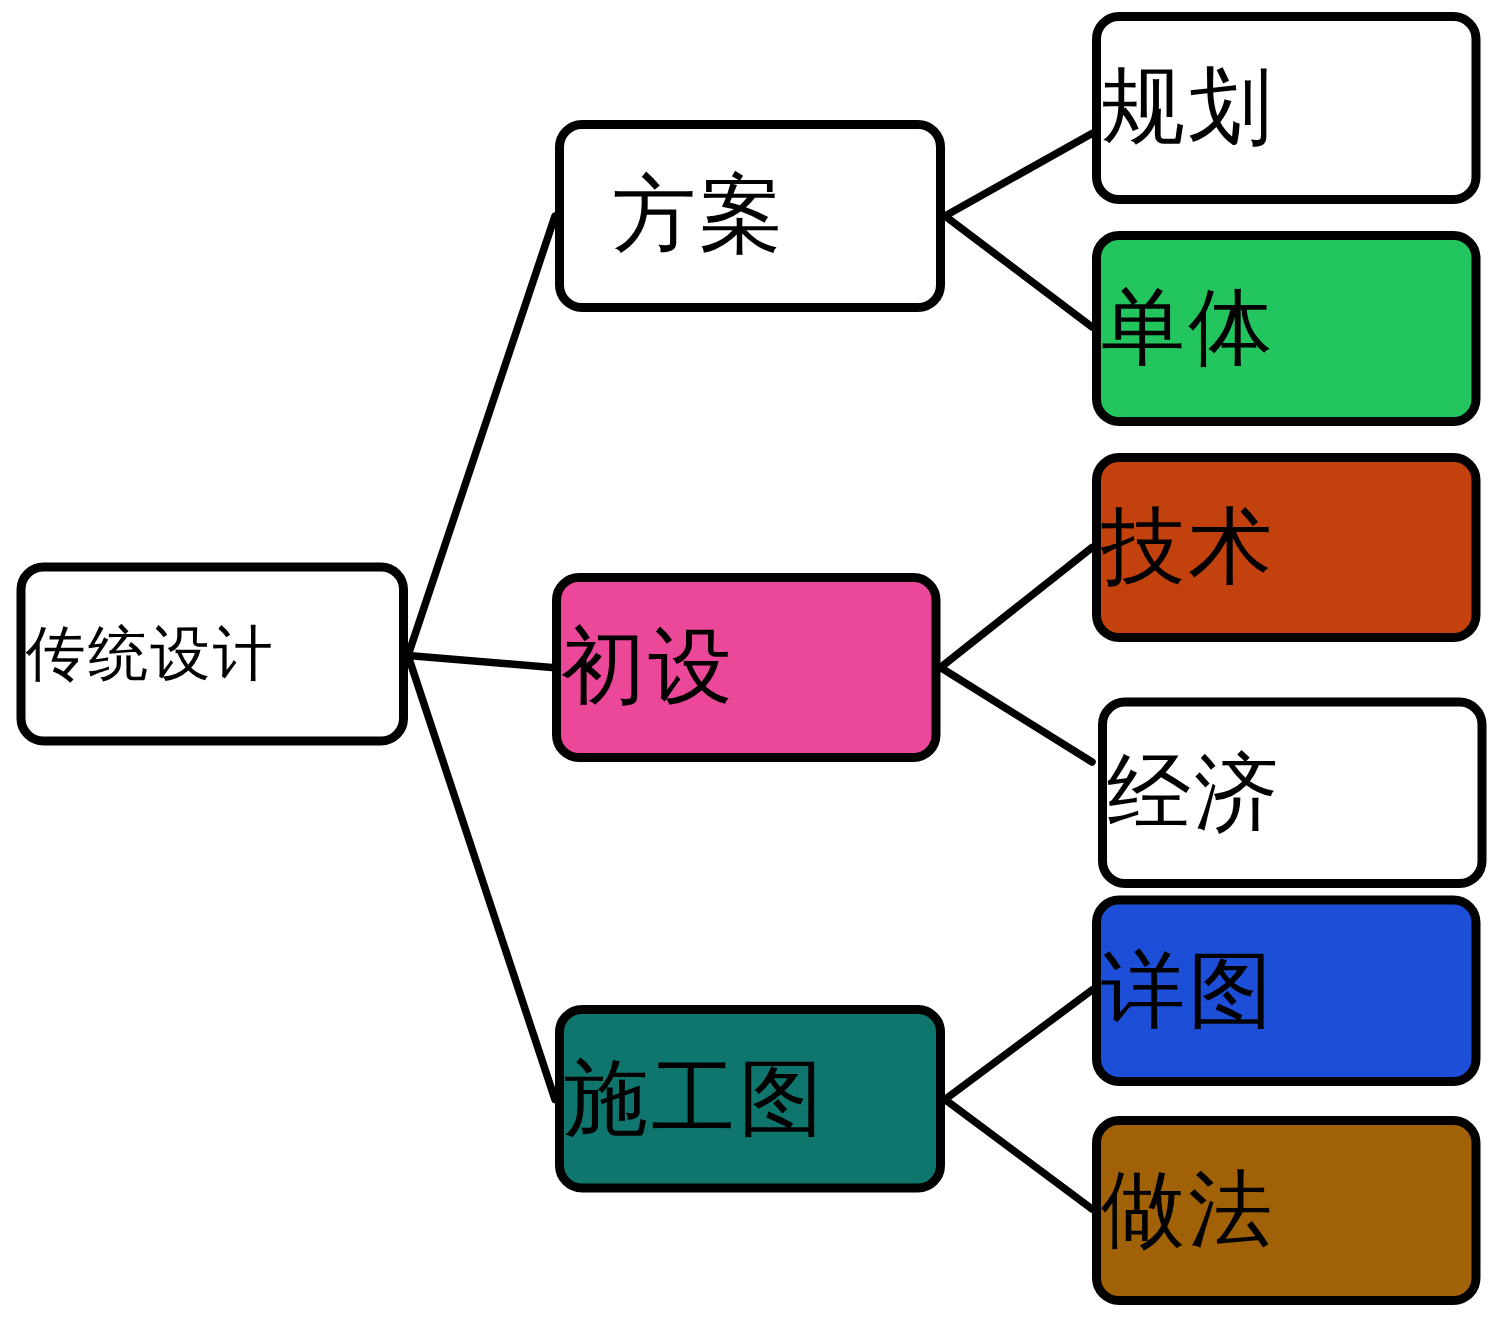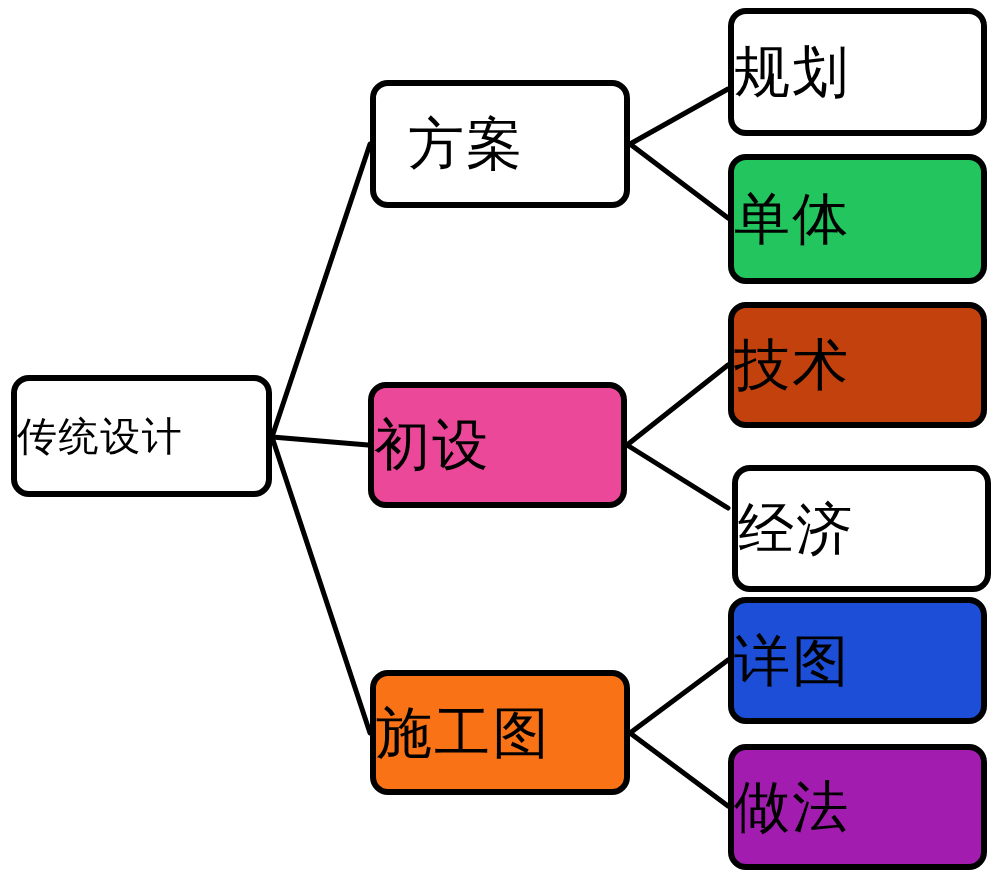--- a/index.html
+++ b/index.html
@@ -81,24 +81,24 @@
       </div>
       <div class="node-box level-mid" style="left: 368px; top: 382px; width: 259px; height: 126px; border-color: rgb(0, 0, 0); background: #ec4899;">
         <span class="node-label">初设</span>
       </div>
       <div class="node-box level-leaf" style="left: 728px; top: 302px; width: 259px; height: 126px; border-color: rgb(0, 0, 0); background: #c2410c;">
         <span class="node-label">技术</span>
       </div>
       <div class="node-box level-leaf" style="left: 732px; top: 445px; width: 259px; height: 127px; border-color: rgb(0, 0, 0); background: rgb(255, 255, 255); margin-top: 20px;">
         <span class="node-label">经济</span>
       </div>
-      <div class="node-box level-mid" style="left: 370px; top: 670px; width: 260px; height: 125px; border-color: rgb(0, 0, 0); background: #f97316;">
+      <div class="node-box level-mid" style="left: 370px; top: 670px; width: 260px; height: 125px; border-color: rgb(0, 0, 0); background: #0f766e;">
         <span class="node-label">施工图</span>
       </div>
       <div class="node-box level-leaf" style="left: 728px; top: 597px; width: 259px; height: 127px; border-color: rgb(0, 0, 0); background: #1d4ed8;">
         <span class="node-label">详图</span>
       </div>
-      <div class="node-box level-leaf" style="left: 728px; top: 744px; width: 259px; height: 126px; border-color: rgb(0, 0, 0); background: #a21caf;">
+      <div class="node-box level-leaf" style="left: 728px; top: 744px; width: 259px; height: 126px; border-color: rgb(0, 0, 0); background: #a16207;">
         <span class="node-label">做法</span>
       </div>
     </div>
 
 </div>
 
 </body></html>

